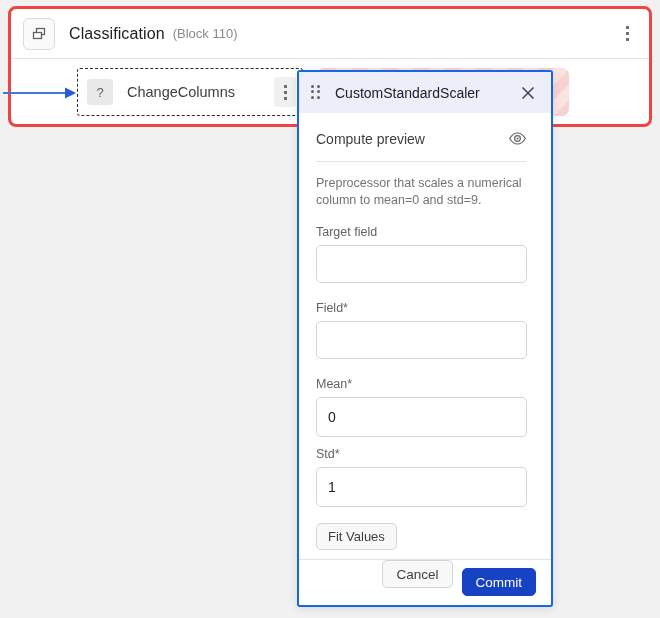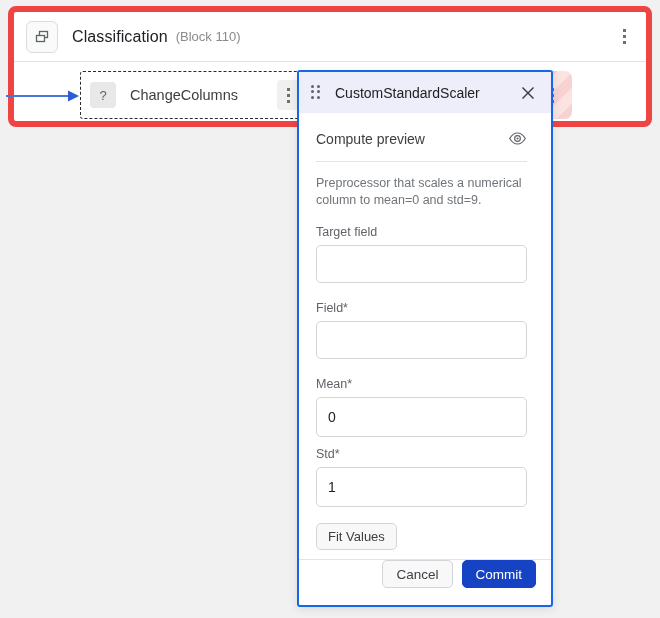--- a/index.html
+++ b/index.html
@@ -21,21 +21,21 @@
   }
 
   
   .block-panel {
     position: absolute;
     left: 8px;
     top: 6px;
     width: 644px;
     height: 121px;
     background: #ffffff;
-    border: 6px solid #ef4444;
+    border: 3px solid #ef4444;
     border-radius: 8px;
   }
 
   .block-header {
     position: relative;
     height: 50px;
     border-bottom: 1px solid #e3e3e3;
     display: flex;
     align-items: center;
     padding: 0 10px 0 12px;
@@ -339,20 +339,21 @@
   .btn-commit {
     height: 28px;
     padding: 0 13px;
     border: 1px solid #1543c4;
     border-radius: 5px;
     background: #1543c4;
     font-family: "Liberation Sans", sans-serif;
     font-size: 13.5px;
     color: #ffffff;
     cursor: pointer;
+    margin-top: 8px;
   }
 </style>
 </head>
 <body>
 
 <div id="root">
 
   <div class="block-panel">
 
     <div class="block-header">

